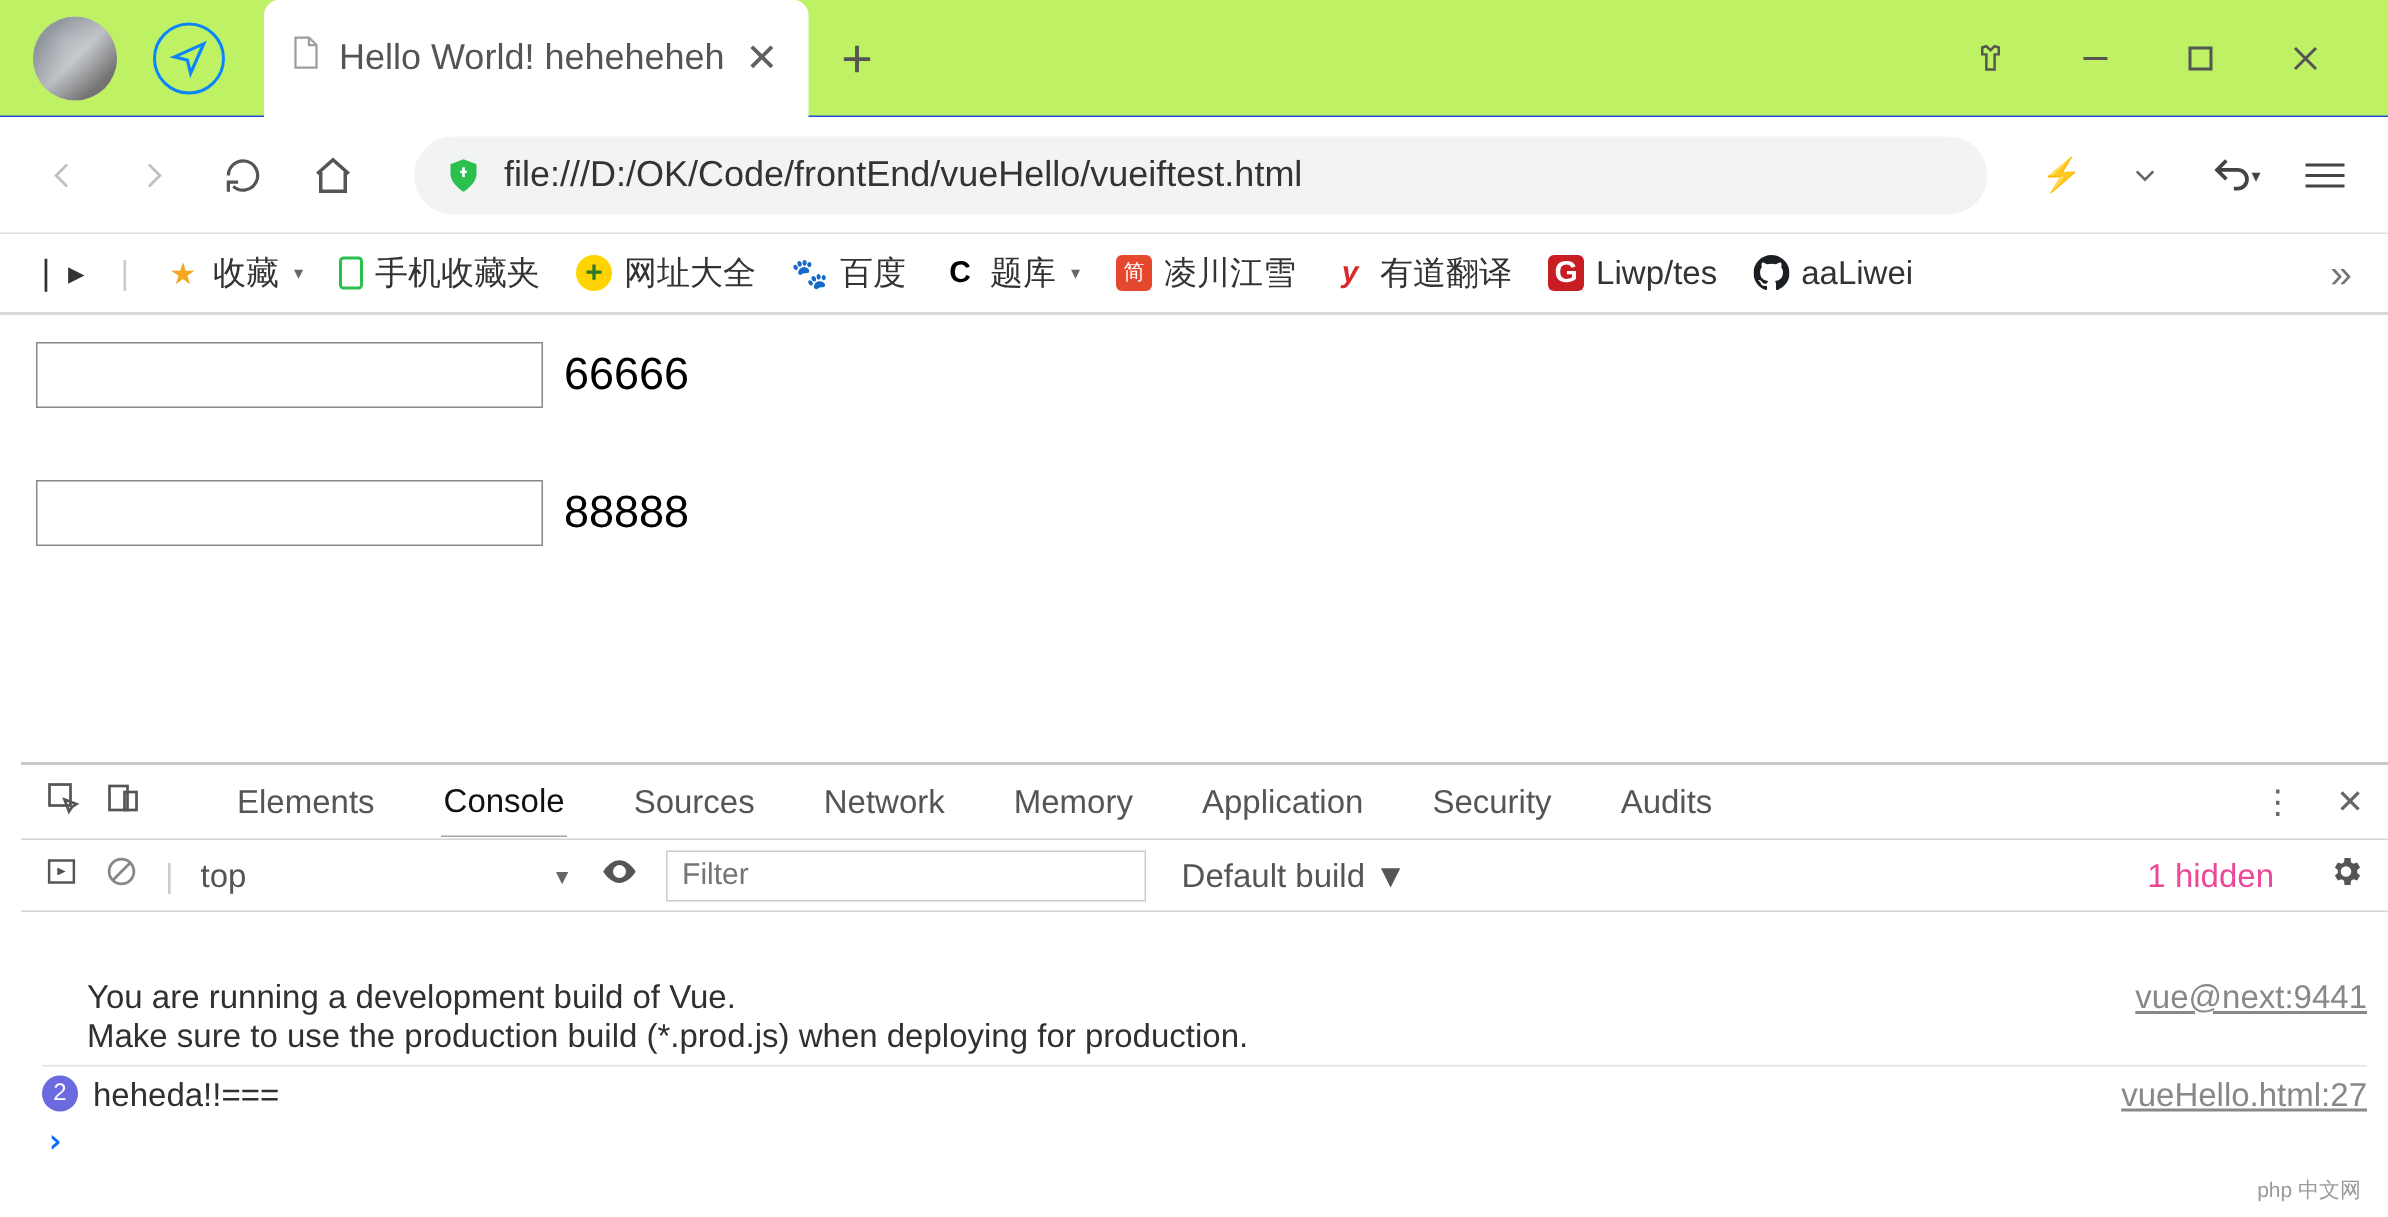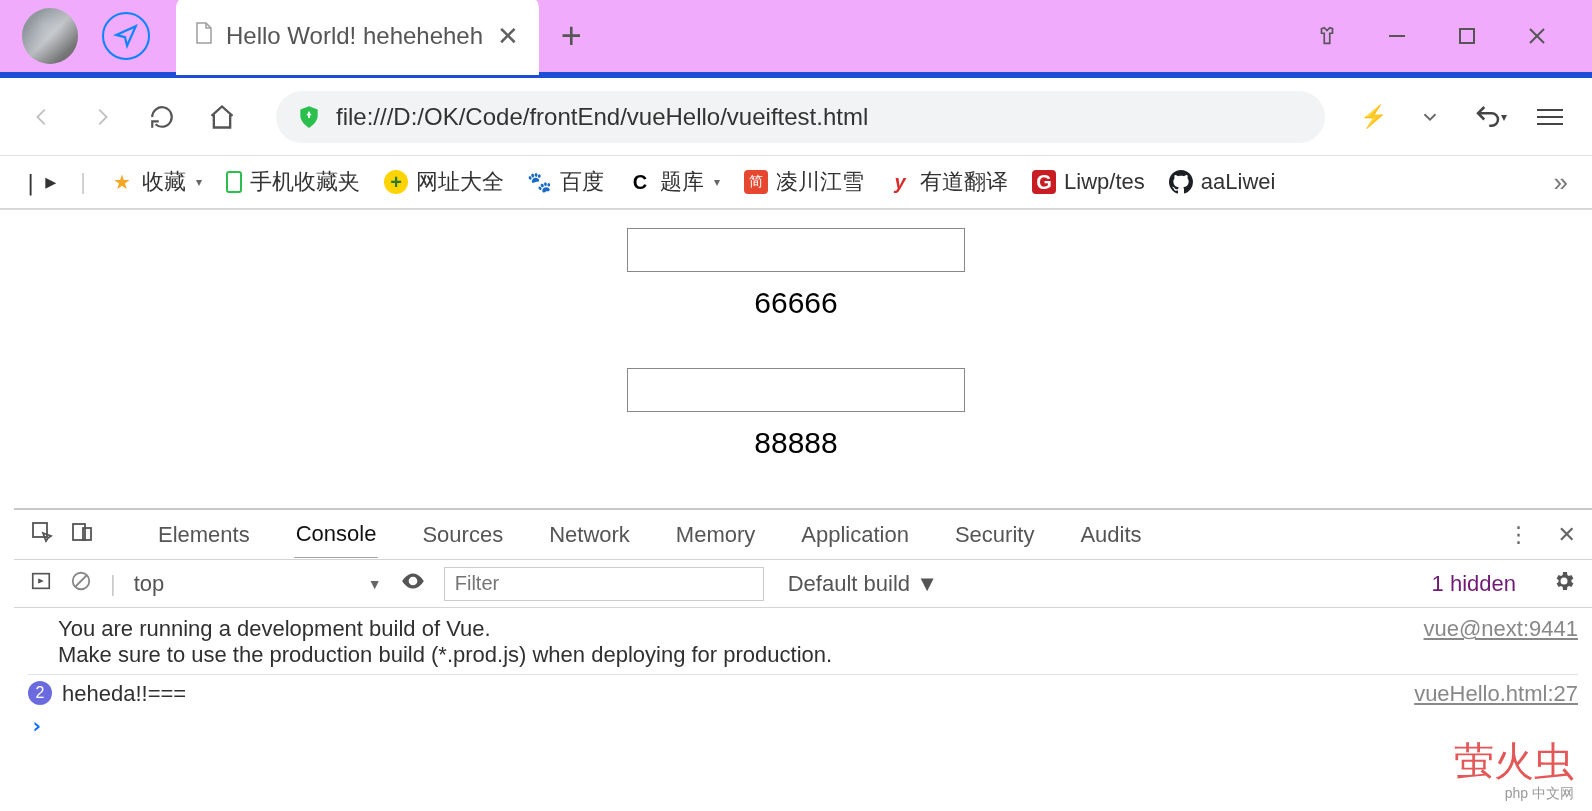--- a/index.html
+++ b/index.html
@@ -1,19 +1,19 @@
 <!DOCTYPE html>
 <html><head>
 <meta charset="utf-8">
 <style>
 * { margin:0; padding:0; box-sizing:border-box; font-family:"Microsoft YaHei",Arial,sans-serif; }
 body { width:1592px; height:811px; background:#fff; overflow:hidden; position:relative; }
 
 
-.titlebar { height:78px; background:#f0abfc; display:flex; align-items:center; border-bottom:6px solid #1d4ed8;}
+.titlebar { height:78px; background:#bef264; display:flex; align-items:center; border-bottom:1px solid #1d4ed8;}
 .avatar { width:56px; height:56px; border-radius:50%; margin-left:22px; background:radial-gradient(circle at 40% 30%,#e8e8e8,#888); overflow:hidden; position:relative;}
 .avatar::after{content:"";position:absolute;inset:0;background:linear-gradient(135deg,#6a7580 20%,#c0c5cc 50%,#555 80%);opacity:.6;}
 .loc-circle{width:48px;height:48px;border:2px solid #0a84ff;border-radius:50%;display:flex;align-items:center;justify-content:center;margin-left:24px;}
 .loc-circle svg{width:26px;height:26px;}
 .tab { background:#fff; height:78px; margin-left:26px; padding:0 20px 0 18px; display:flex; align-items:center; border-top-left-radius:10px; border-top-right-radius:10px; font-size:24px; color:#555; min-width:360px; position:relative;}
 .tab .file-icon{margin-right:12px;color:#9e9e9e;}
 .tab .close{margin-left:14px;color:#606060;font-size:26px;}
 .newtab{margin-left:22px;color:#555;font-size:36px;font-weight:300;}
 .win-ctrl{margin-left:auto;display:flex;align-items:center;gap:48px;padding-right:44px;color:#555;}
 .win-ctrl svg,.win-ctrl span{width:22px;height:22px;}
@@ -33,41 +33,41 @@
 
 
 .bmbar{height:54px;background:#fff;display:flex;align-items:center;padding:0 24px;gap:24px;border-bottom:2px solid #d8d8d8;font-size:22px;color:#333;}
 .bm-item{display:flex;align-items:center;gap:8px;white-space:nowrap;}
 .bm-ico{width:24px;height:24px;display:inline-flex;align-items:center;justify-content:center;font-size:20px;border-radius:4px;}
 .sep{color:#ccc;}
 .more-bm{margin-left:auto;color:#777;font-size:26px;}
 
 
 .page{padding:18px 24px;font-size:30px;color:#000;}
-.row{display:flex;align-items:center;gap:14px;margin-bottom:48px;flex-direction:column;}
+.row{display:flex;align-items:center;gap:14px;margin-bottom:48px;}
 .row input{width:338px;height:44px;border:1px solid #888;font-size:22px;padding:0 6px;}
 .row span{font-size:30px;}
 
 
 .devtools{position:absolute;left:14px;right:0;bottom:0;top:508px;border-top:2px solid #c9c9c9;background:#fff;display:flex;flex-direction:column;}
 .dt-tabs{height:50px;display:flex;align-items:center;padding:0 16px;gap:42px;font-size:22px;color:#555;border-bottom:1px solid #d4d4d4;}
 .dt-tabs .picker{display:flex;gap:16px;align-items:center;margin-right:20px;}
 .dt-tab{padding:10px 2px;cursor:pointer;}
 .dt-tab.active{color:#111;border-bottom:1px solid #a3a3a3;font-weight:500;}
 .dt-right{margin-left:auto;display:flex;gap:28px;align-items:center;color:#666;}
 .dt-filter{height:48px;display:flex;align-items:center;padding:0 16px;gap:18px;border-bottom:1px solid #d4d4d4;font-size:22px;color:#555;}
 .dt-filter .sel{display:flex;align-items:center;gap:4px;min-width:248px;}
 .dt-filter .sel .tri{font-size:14px;color:#666;}
 .dt-filter .eye{color:#555;}
 .dt-filter input{height:34px;width:320px;border:1px solid #ccc;padding:0 10px;font-size:20px;color:#0369a1;}
 .dt-filter .levels{margin-left:6px;}
-.dt-filter .hidden-c{margin-left:auto;color:#701a75;}
+.dt-filter .hidden-c{margin-left:auto;color:#ec4899;}
 .dt-filter .gear{color:#555;margin-left:18px;}
 
-.console-body{flex:1;padding:6px 14px;font-family:Consolas,Menlo,monospace;font-size:22px;color:#303030;overflow:auto;}
+.console-body{flex:1;padding:6px 14px;font-family:Consolas,Menlo,monospace;font-size:22px;color:#303030;overflow:auto;margin-top:36px;}
 .cline{display:flex;align-items:flex-start;padding:2px 0;}
 .cline .msg{flex:1;white-space:pre;}
 .cline .src{color:#888;text-decoration:underline;margin-left:20px;white-space:nowrap;}
 .badge-count{width:24px;height:24px;border-radius:50%;background:#6b6bdf;color:#fff;font-size:16px;display:inline-flex;align-items:center;justify-content:center;margin-right:10px;font-family:Arial;}
 .cline.sep-top{border-top:1px solid #e2e2e2;margin-top:4px;padding-top:6px;}
 .prompt{color:#0a6bff;font-weight:bold;font-family:Consolas,monospace;font-size:22px;padding:4px 2px;}
 
 .watermark{position:absolute;right:18px;bottom:14px;font-size:40px;color:#e03a3a;font-family:"STKaiti","KaiTi",serif;opacity:.85;pointer-events:none;text-shadow:0 0 2px #fff;}
 .watermark small{font-size:14px;color:#888;display:block;text-align:right;line-height:.6;}
 </style>
@@ -288,15 +288,14 @@
     <div class="cline sep-top">
       <span class="badge-count">2</span>
       <span class="msg">heheda!!===</span>
       <span class="src">vueHello.html:27</span>
     </div>
     <div class="prompt">›</div>
   </div>
 </div>
 
 <div class="watermark">
-  <span>萤火虫</span>
   <small>php 中文网</small>
 </div>
 
 </body></html>

